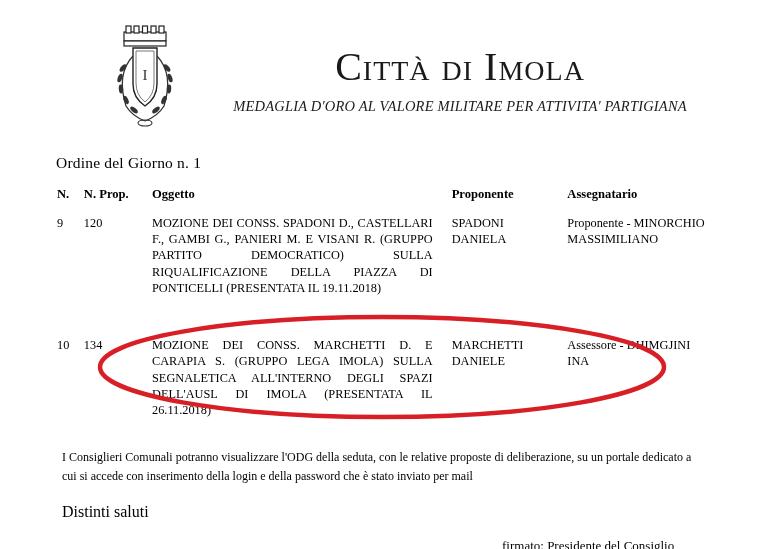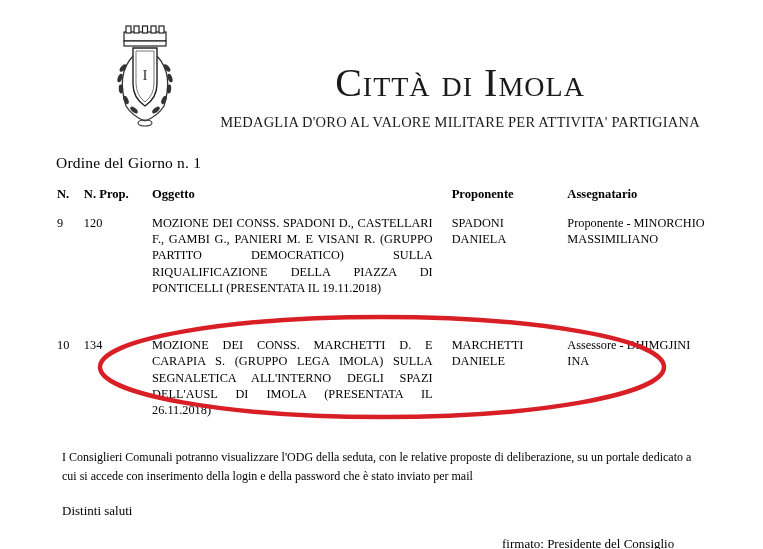--- a/index.html
+++ b/index.html
@@ -26,39 +26,40 @@
   .crest {
     position: absolute;
     left: 106px;
     top: 22px;
     width: 78px;
     height: 110px;
   }
   .title-block {
     position: absolute;
     left: 200px;
-    top: 62px;
+    top: 46px;
     width: 520px;
     text-align: center;
   }
   .city-title {
     font-family: "Liberation Serif", serif;
     font-size: 40px;
     letter-spacing: 1px;
     color: #1a1a1a;
     line-height: 1.05;
     font-variant: small-caps;
     white-space: nowrap;
   }
   .city-sub {
     margin-top: 10px;
     font-size: 14.5px;
     letter-spacing: 0.2px;
     color: #1a1a1a;
     white-space: nowrap;
+    font-style: italic;
   }
 
   
   .body-area {
     position: relative;
     padding: 0 56px 0 56px;
   }
   .odg-title {
     font-size: 15.5px;
     font-weight: normal;
@@ -99,21 +100,21 @@
 
   
   .note {
     margin-top: 24px;
     font-size: 12px;
     line-height: 1.55;
     padding-left: 6px;
   }
   .regards {
     margin-top: 18px;
-    font-size: 13px;
+    font-size: 16px;
     padding-left: 6px;
   }
   .signature {
     margin-top: 16px;
     margin-left: 446px;
     font-size: 13px;
     line-height: 1.45;
   }
 
   

